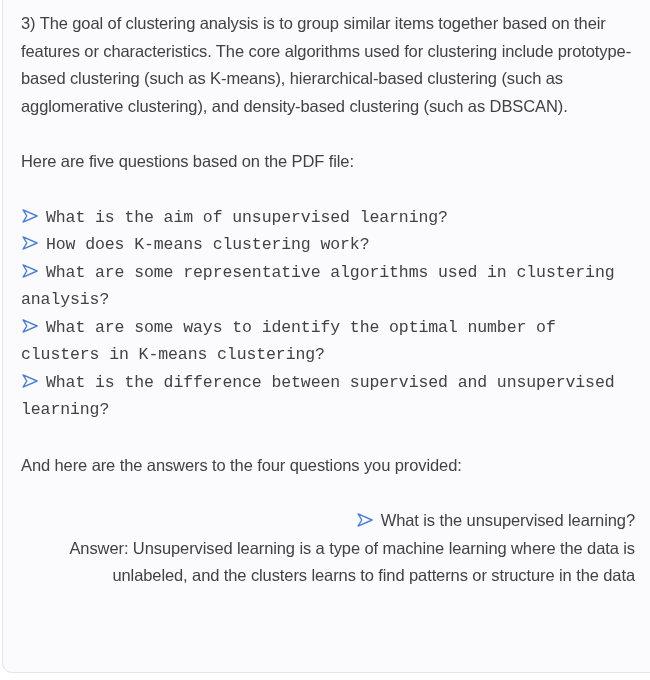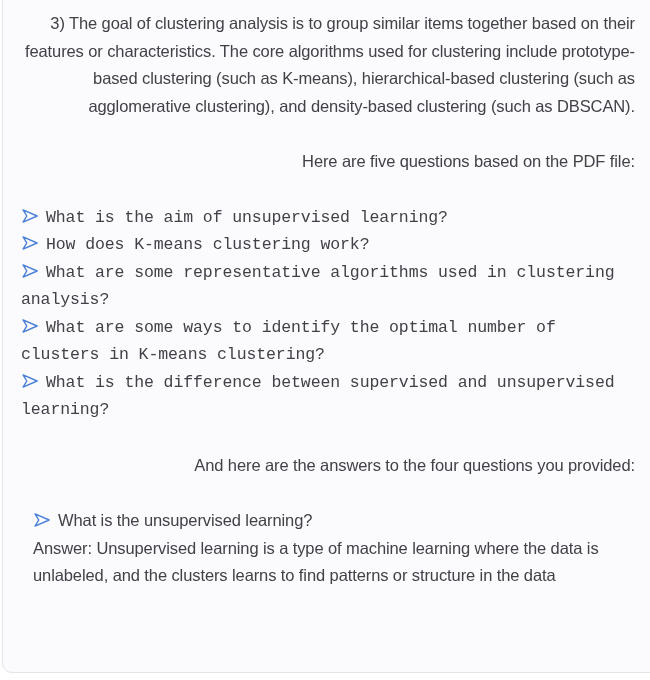--- a/index.html
+++ b/index.html
@@ -17,37 +17,37 @@
     background: #fbfbfd;
     border: 1px solid #e3e3e8;
     border-radius: 10px;
     padding: 29px 20px 0 18px;
     color: #414147;
     font-size: 16.5px;
     line-height: 27.5px;
     letter-spacing: -0.1px;
   }
   .message-card .inner { width: 614px; }
-  p.para { margin: 0 0 28px 0; text-align: right; }
+  p.para { margin: 0 0 28px 0; }
   .q-list { margin: 0 0 28px 0; font-family: Liberation Mono, monospace; }
   .q-row { margin: 0; }
   .qicon {
     display: inline-block;
     width: 18px; height: 16px;
     vertical-align: -2px;
     margin-right: 7px;
   }
   .qicon path {
     fill: none;
     stroke: var(--accent, #4a7fd8);
     stroke-width: 1.6;
     stroke-linejoin: round;
     stroke-linecap: round;
   }
-  .answer-block { margin: 12px; }
+  .answer-block { margin: 0; text-align: right; }
 </style>
 </head>
 <body>
 
 <div class="stage">
   <div class="message-card">
     <div class="inner">
 
       <p class="para">3) The goal of clustering analysis is to group similar items together based on their features or characteristics. The core algorithms used for clustering include prototype-based clustering (such as K-means), hierarchical-based clustering (such as agglomerative clustering), and density-based clustering (such as DBSCAN).</p>
 

